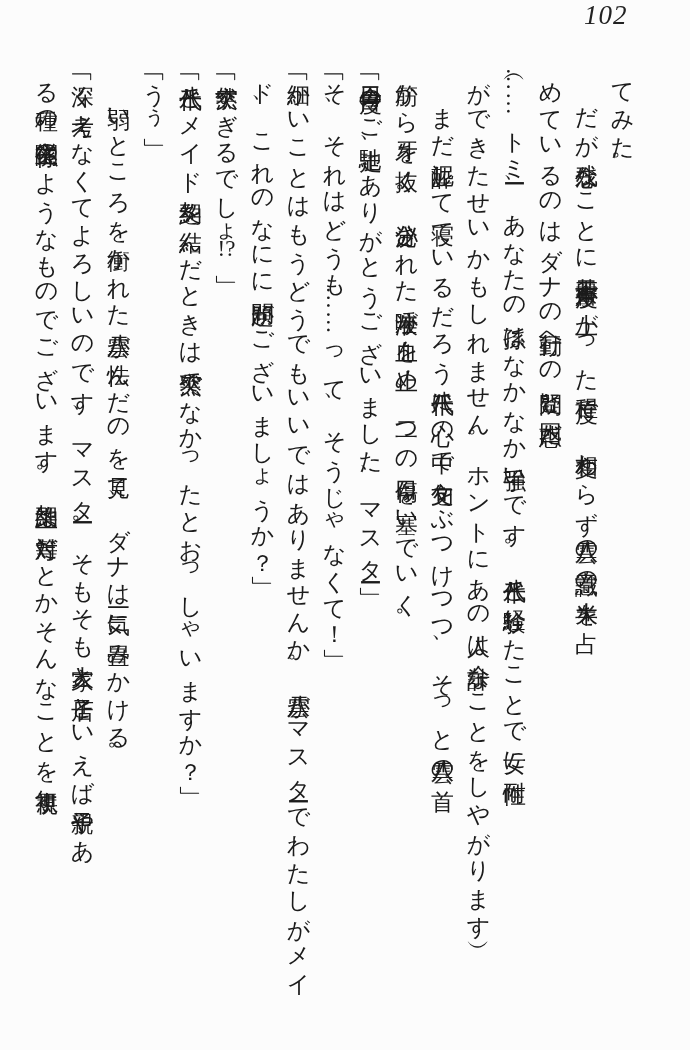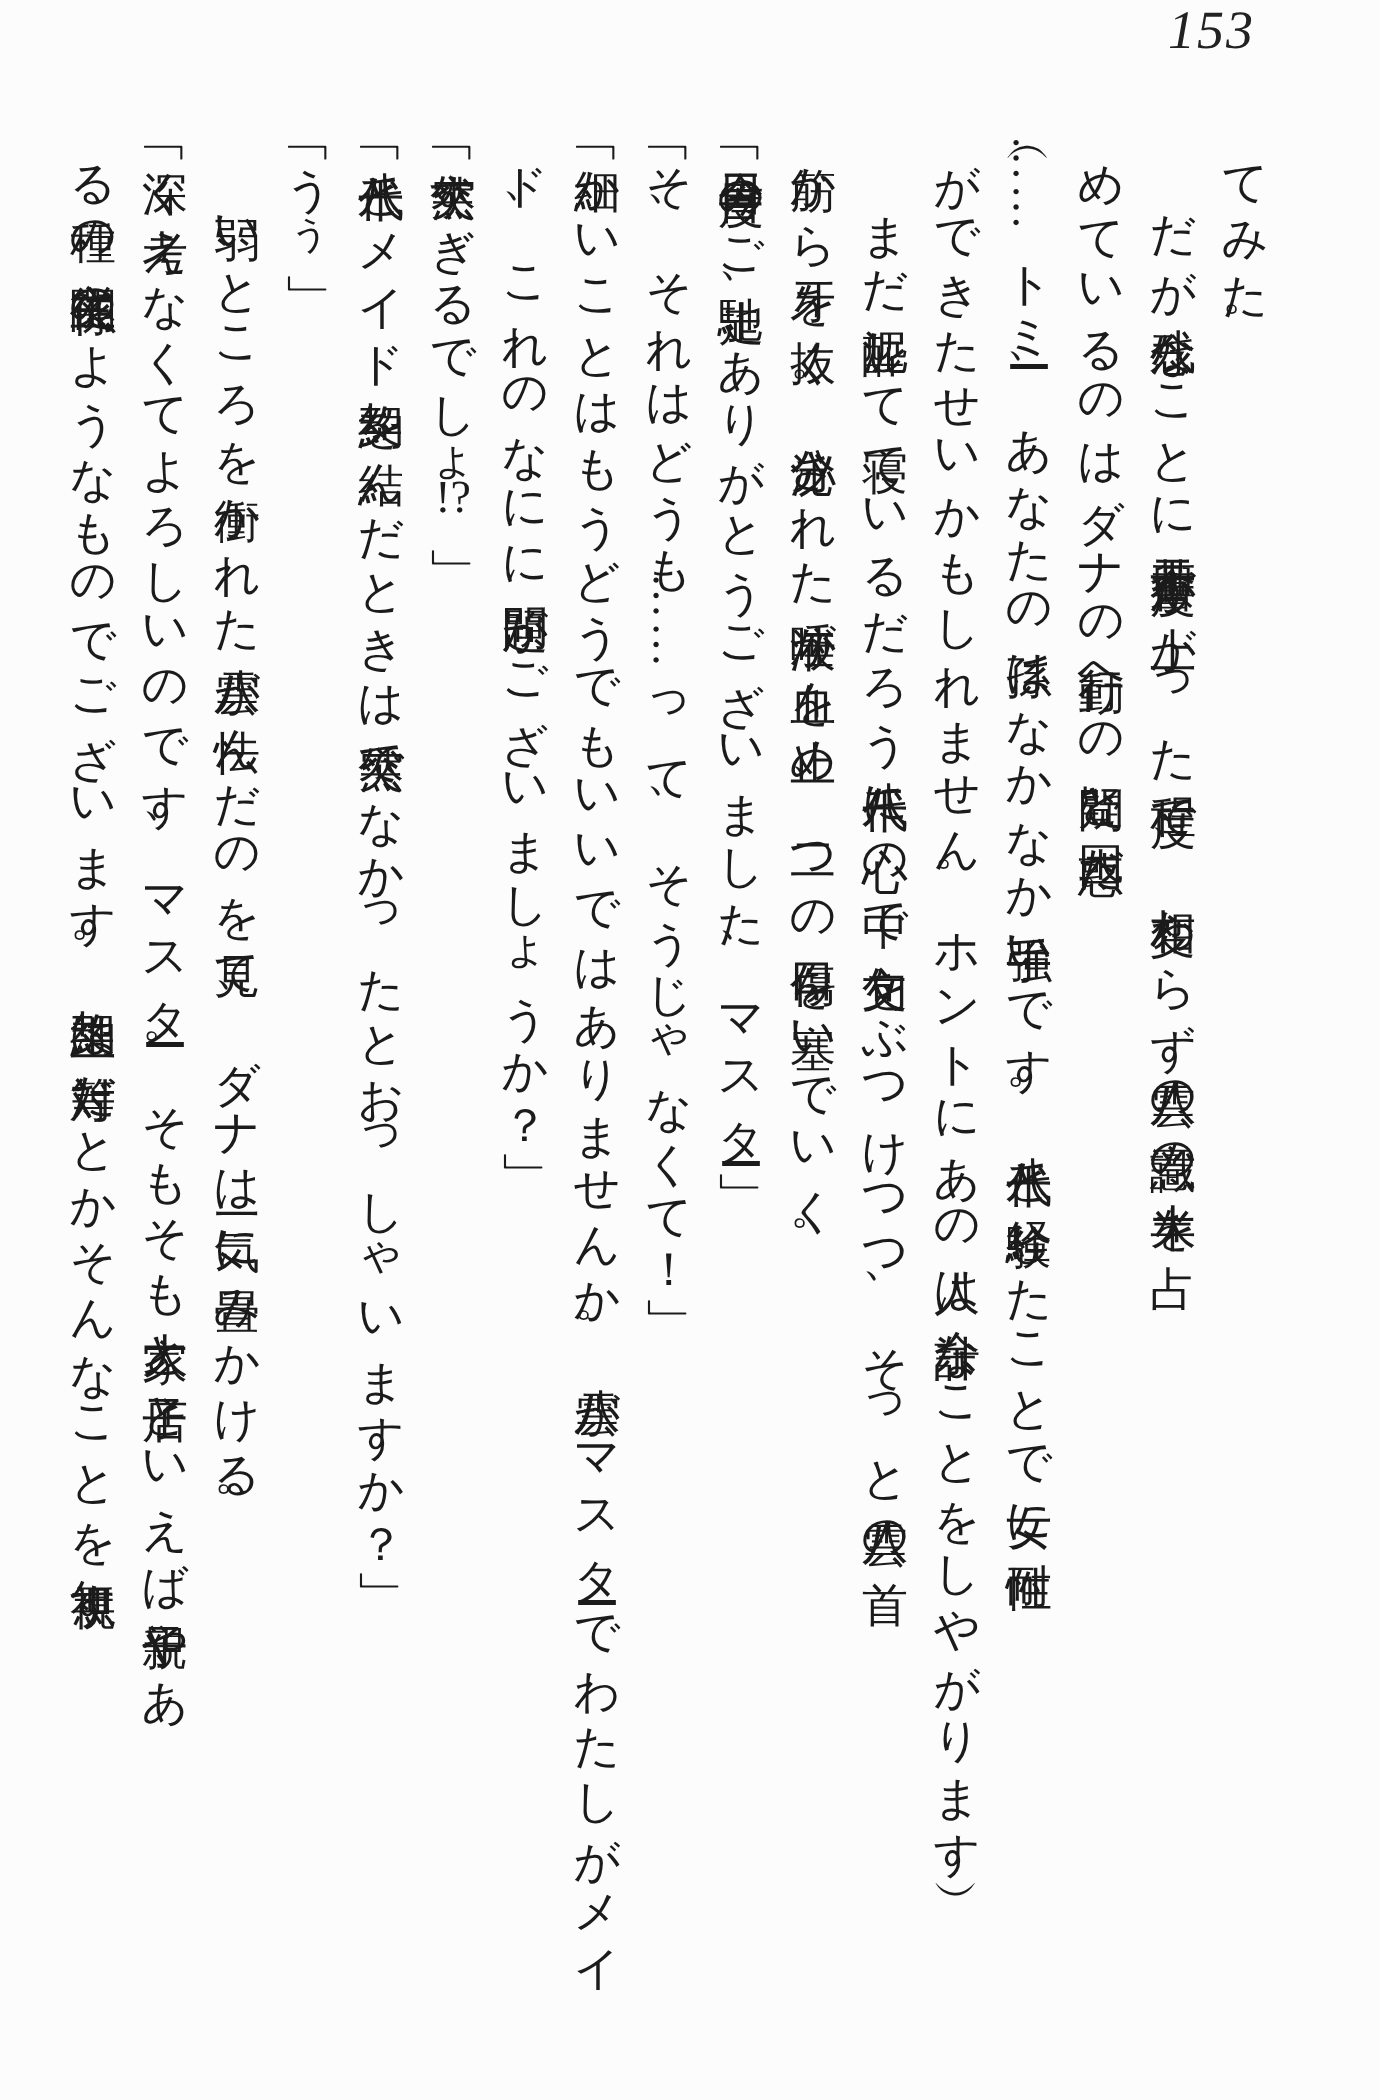--- a/index.html
+++ b/index.html
@@ -42,21 +42,21 @@
   .line.indent {
     text-indent: 25px;      
   }
   .tcy {
     text-combine-upright: all; 
   }
 </style>
 </head>
 <body>
 
-<div class="page-number">153</div>
+<div class="page-number">102</div>
 
 <div class="text-area">
   <div class="line">てみた。</div>
   <div class="line indent">だが残念なことに若干興奮度が上がった程度で、相変わらず八雲の意識の大半を占</div>
   <div class="line">めているのはダナの行動への疑問と困惑だ。</div>
   <div class="line">（……トミー、あなたの孫はなかなか手強いです。八千代と経験したことで女に耐性</div>
   <div class="line">ができたせいかもしれません。ホントにあの人は余計なことをしやがります）</div>
   <div class="line indent">まだ泥酔して寝ているだろう八千代に心の中で文句をぶつけつつ、そっと八雲の首</div>
   <div class="line">筋から牙を抜く。分泌された唾液が血を止め、二つの傷口を塞いでいく。</div>
   <div class="line">「今日二度目のご馳走、ありがとうございました、マスター」</div>

